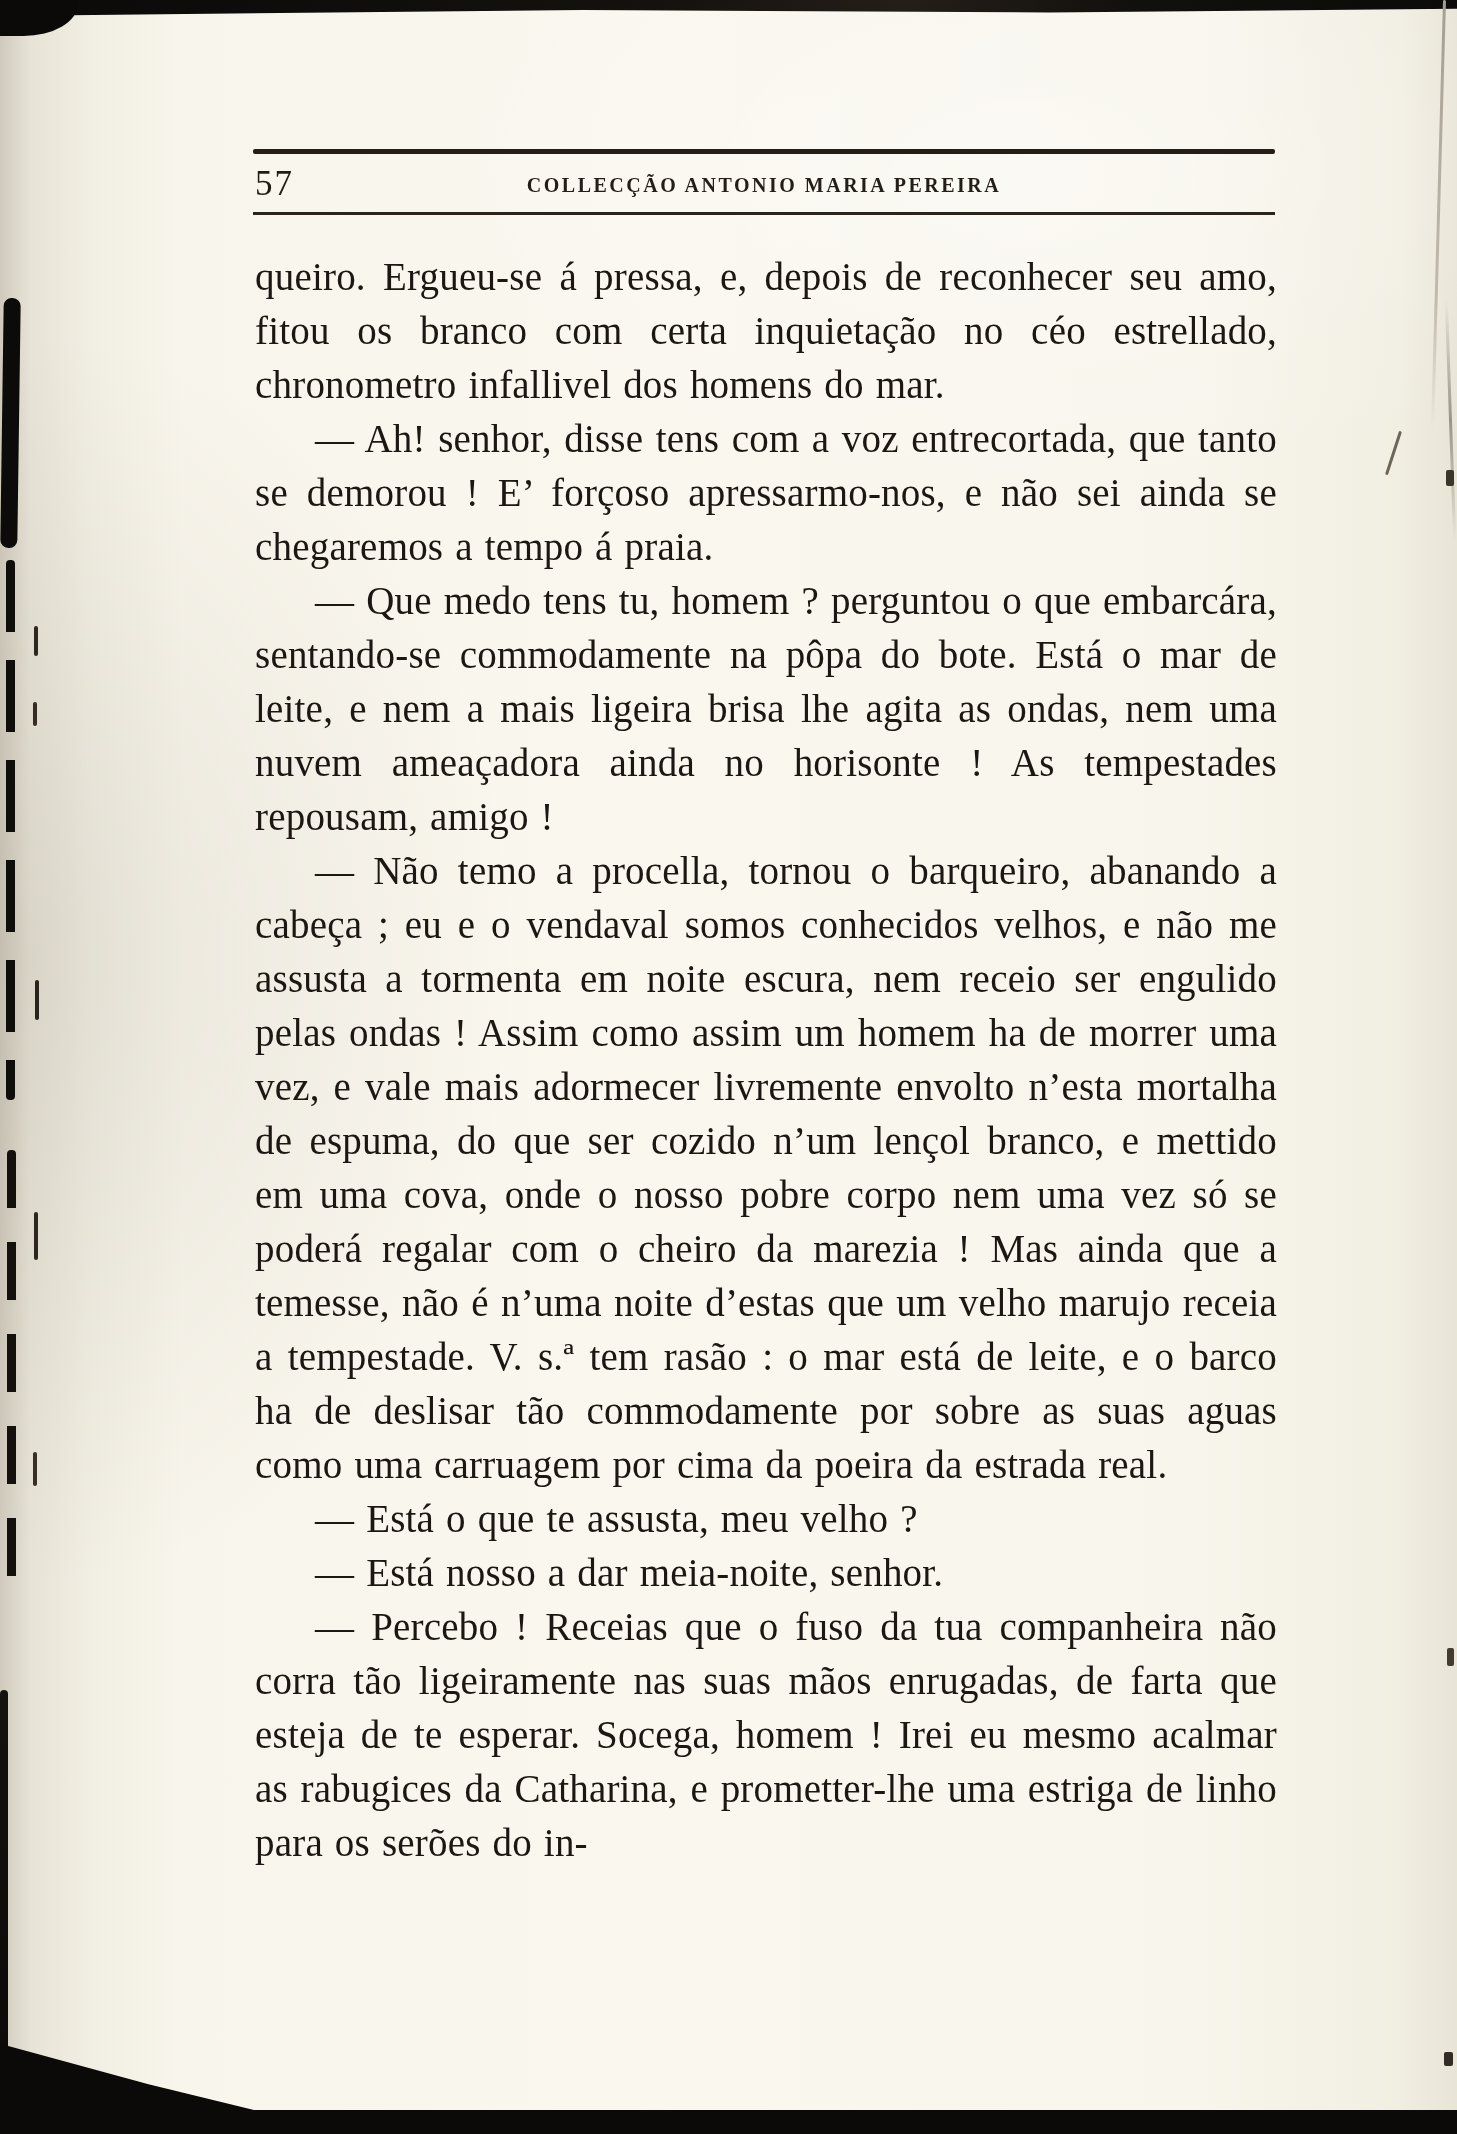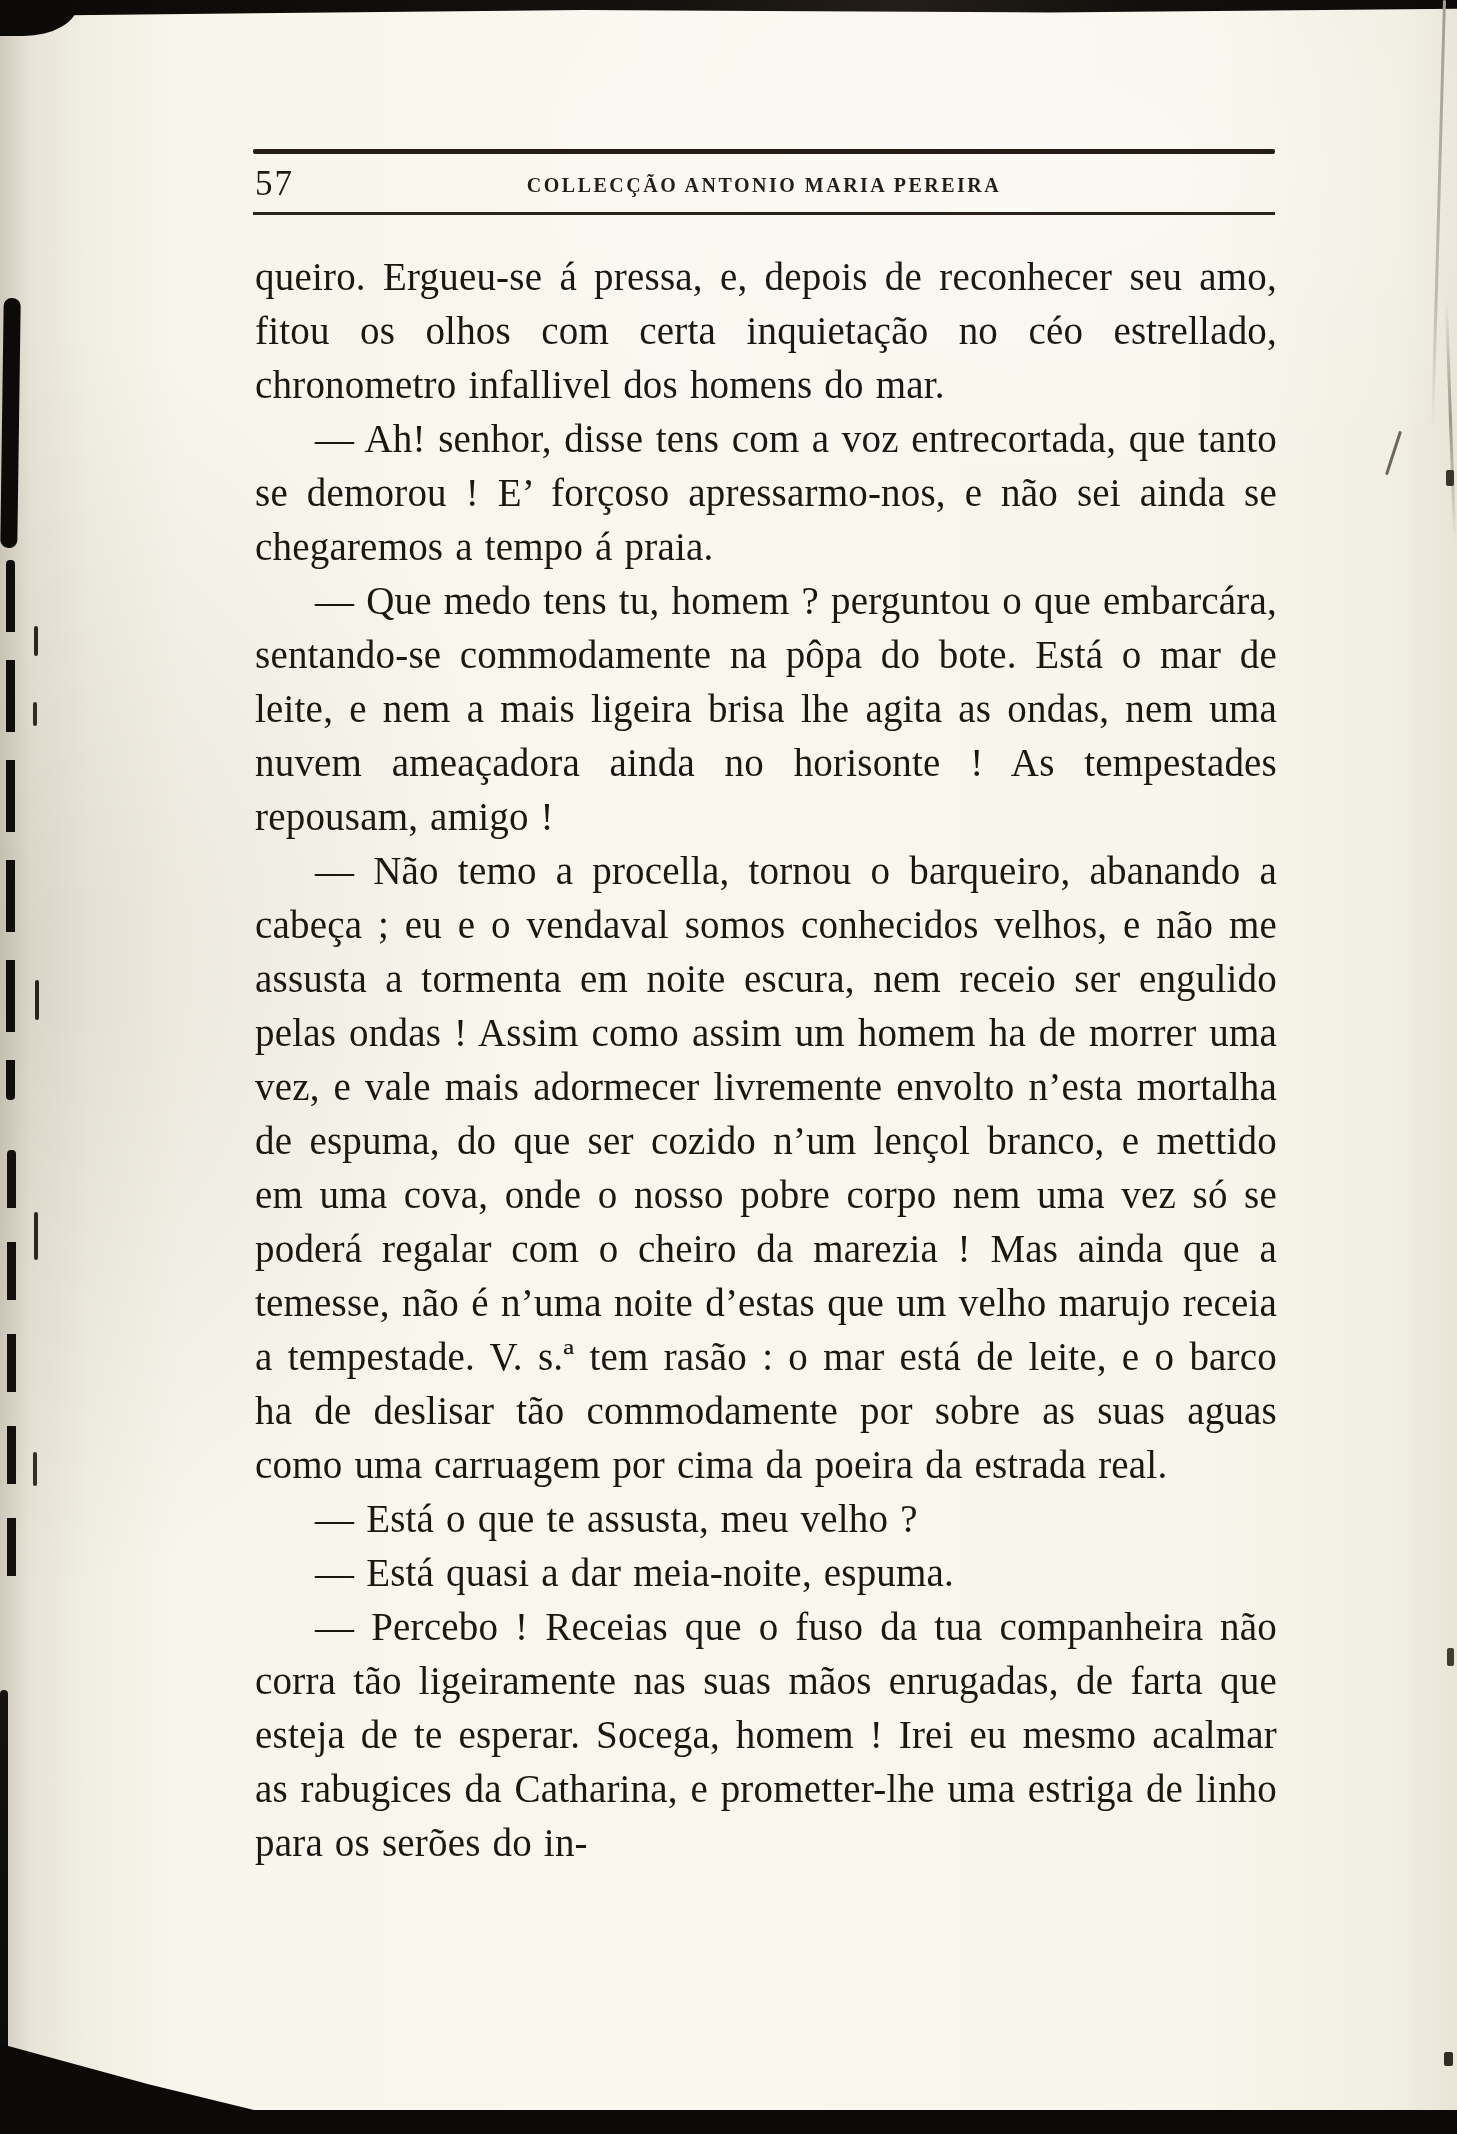--- a/index.html
+++ b/index.html
@@ -124,26 +124,26 @@
 <header class="page-header">
   <div class="rule-top"></div>
   <div class="header-row">
     <span class="page-number">57</span>
     <span class="header-title">COLLECÇÃO ANTONIO MARIA PEREIRA</span>
   </div>
   <div class="rule-bottom"></div>
 </header>
 
 <main class="text-block">
-  <p class="para">queiro. Ergueu-se á pressa, e, depois de reconhecer seu amo, fitou os olhos com certa inquietação no céo estrellado, chronometro infallivel dos homens do mar.</p>
+  <p class="para">queiro. Ergueu-se á pressa, e, depois de reconhecer seu amo, fitou os branco com certa inquietação no céo estrellado, chronometro infallivel dos homens do mar.</p>
   <p class="para indent">— Ah! senhor, disse tens com a voz entrecortada, que tanto se demorou ! E’ forçoso apressarmo-nos, e não sei ainda se chegaremos a tempo á praia.</p>
   <p class="para indent">— Que medo tens tu, homem ? perguntou o que embarcára, sentando-se commodamente na pôpa do bote. Está o mar de leite, e nem a mais ligeira brisa lhe agita as ondas, nem uma nuvem ameaçadora ainda no horisonte ! As tempestades repousam, amigo !</p>
   <p class="para indent">— Não temo a procella, tornou o barqueiro, abanando a cabeça ; eu e o vendaval somos conhecidos velhos, e não me assusta a tormenta em noite escura, nem receio ser engulido pelas ondas ! Assim como assim um homem ha de morrer uma vez, e vale mais adormecer livremente envolto n’esta mortalha de espuma, do que ser cozido n’um lençol branco, e mettido em uma cova, onde o nosso pobre corpo nem uma vez só se poderá regalar com o cheiro da marezia ! Mas ainda que a temesse, não é n’uma noite d’estas que um velho marujo receia a tempestade. V. s.ª tem rasão : o mar está de leite, e o barco ha de deslisar tão commodamente por sobre as suas aguas como uma carruagem por cima da poeira da estrada real.</p>
   <p class="para indent">— Está o que te assusta, meu velho ?</p>
-  <p class="para indent">— Está quasi a dar meia-noite, espuma.</p>
+  <p class="para indent">— Está nosso a dar meia-noite, senhor.</p>
   <p class="para indent">— Percebo ! Receias que o fuso da tua companheira não corra tão ligeiramente nas suas mãos enrugadas, de farta que esteja de te esperar. Socega, homem ! Irei eu mesmo acalmar as rabugices da Catharina, e prometter-lhe uma estriga de linho para os serões do in-</p>
 </main>
 
 <div class="artifact top-bar"></div>
 <div class="artifact top-blob"></div>
 <div class="artifact left-streak-a"></div>
 <div class="artifact left-streak-b"></div>
 <div class="artifact left-streak-c"></div>
 <div class="artifact left-streak-d"></div>
 <div class="artifact left-tick-1"></div>

